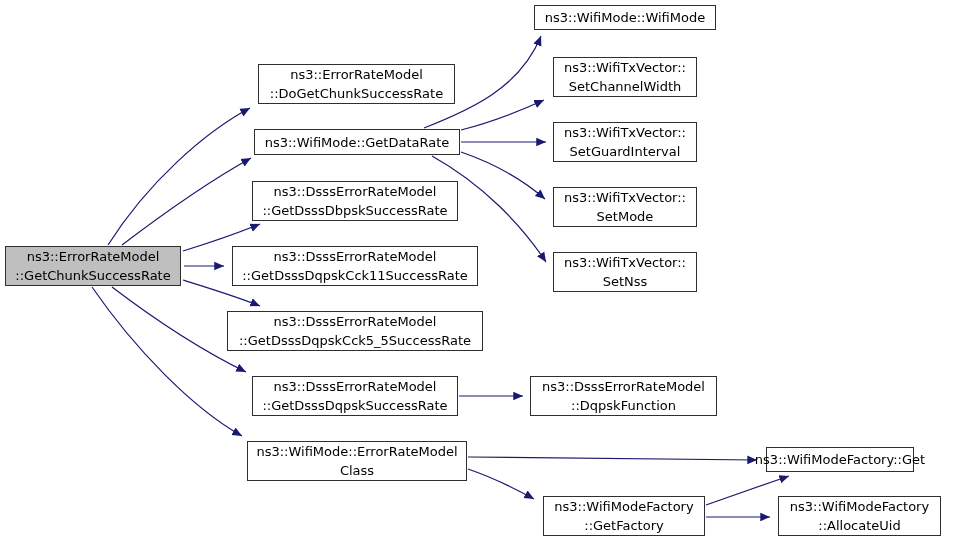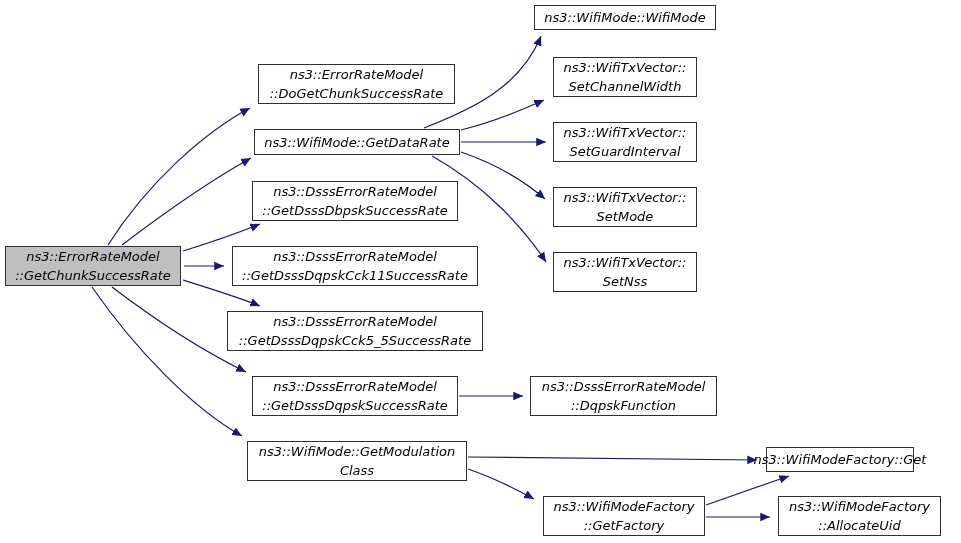--- a/index.html
+++ b/index.html
@@ -23,21 +23,21 @@
     position:absolute;
     box-sizing:border-box;
     border:1px solid var(--node-border);
     background:var(--node-fill);
     display:flex;align-items:center;justify-content:center;
     text-align:center;
     font-size:13px;line-height:19px;color:#000;
     cursor:pointer;
   }
   .node.highlight{background:var(--highlight-fill);}
-  .node span{white-space:pre-line;display:block;font-style:italic;}
+  .node span{white-space:pre-line;display:block;}
 </style>
 </head>
 <body>
 
 <div class="canvas">
 
   <svg class="edges" width="961" height="543" viewBox="0 0 961 543">
     <defs>
       <marker id="arrow" viewBox="0 0 10 10" refX="9" refY="5" markerWidth="9" markerHeight="9" orient="auto">
         <path d="M0,1 L9,5 L0,9 z" fill="#191970"></path>
@@ -83,21 +83,21 @@
     </div>
   <div class="node" style="left:227px;top:311px;width:256px;height:40px;">
       <span>ns3::DsssErrorRateModel
 ::GetDsssDqpskCck5_5SuccessRate</span>
     </div>
   <div class="node" style="left:252px;top:376px;width:206px;height:40px;">
       <span>ns3::DsssErrorRateModel
 ::GetDsssDqpskSuccessRate</span>
     </div>
   <div class="node" style="left:247px;top:441px;width:220px;height:40px;">
-      <span>ns3::WifiMode::GetModulation
+      <span>ns3::WifiMode::ErrorRateModel
 Class</span>
     </div>
   <div class="node" style="left:534px;top:5px;width:182px;height:25px;">
       <span>ns3::WifiMode::WifiMode</span>
     </div>
   <div class="node" style="left:553px;top:57px;width:144px;height:40px;">
       <span>ns3::WifiTxVector::
 SetChannelWidth</span>
     </div>
   <div class="node" style="left:553px;top:122px;width:144px;height:40px;">

